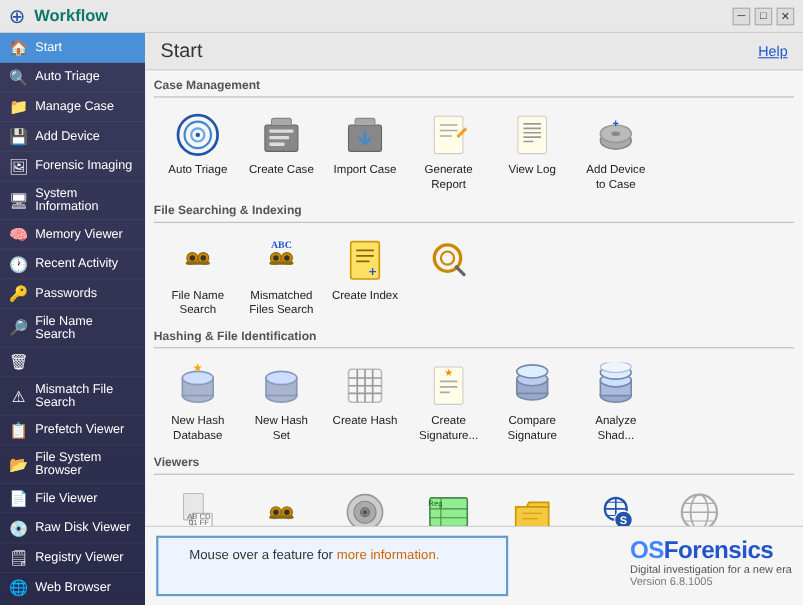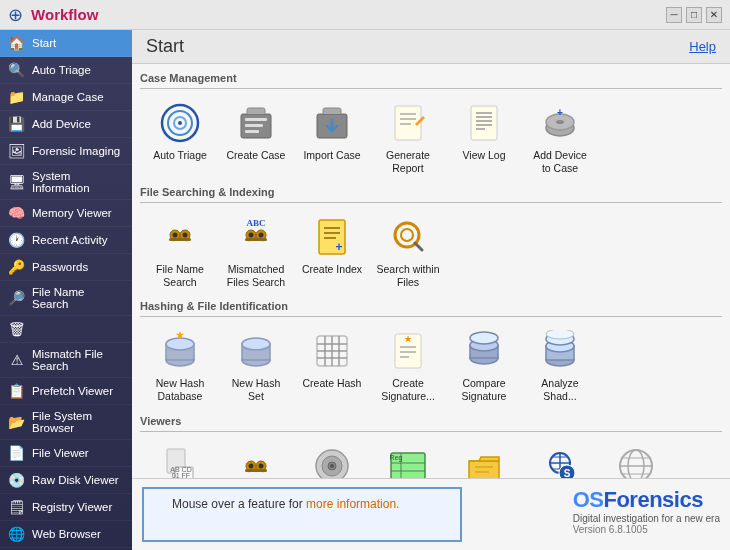--- a/index.html
+++ b/index.html
@@ -10,21 +10,21 @@
       background: #e8e8e8;
       height: 30px;
       display: flex;
       align-items: center;
       padding: 0 8px;
       border-bottom: 1px solid #ccc;
       justify-content: space-between;
     }
     .title-bar-left { display: flex; align-items: center; gap: 8px; }
     .title-bar-icon { font-size: 18px; color: #2255aa; }
-    .title-bar-title { font-size: 15px; font-weight: bold; color: #be185d; text-align: right; }
+    .title-bar-title { font-size: 15px; font-weight: bold; color: #0f766e; text-align: right; }
     .title-bar-controls { display: flex; gap: 4px; }
     .title-bar-controls span {
       width: 16px; height: 16px; display: inline-flex; align-items: center; justify-content: center;
       font-size: 10px; color: #333; cursor: pointer; border: 1px solid #aaa; background: #ddd;
     }
 
     
     .main-layout { display: flex; height: 520px; }
 
     
@@ -373,21 +373,20 @@
           </div>
 
           <div class="icon-item">
             <div class="icon-img">
               <svg width="42" height="42" viewBox="0 0 42 42">
                 <circle cx="20" cy="19" r="12" fill="none" stroke="#cc8800" stroke-width="3"></circle>
                 <circle cx="20" cy="19" r="6" fill="none" stroke="#cc8800" stroke-width="2"></circle>
                 <line x1="28" y1="27" x2="35" y2="34" stroke="#666" stroke-width="3" stroke-linecap="round"></line>
               </svg>
             </div>
-            <span class="icon-label">Search within Files</span>
           </div>
 
         </div>
       </div>
 
       <div class="section">
         <div class="section-header">Hashing &amp; File Identification</div>
         <div class="icon-grid">
 
           <div class="icon-item">

